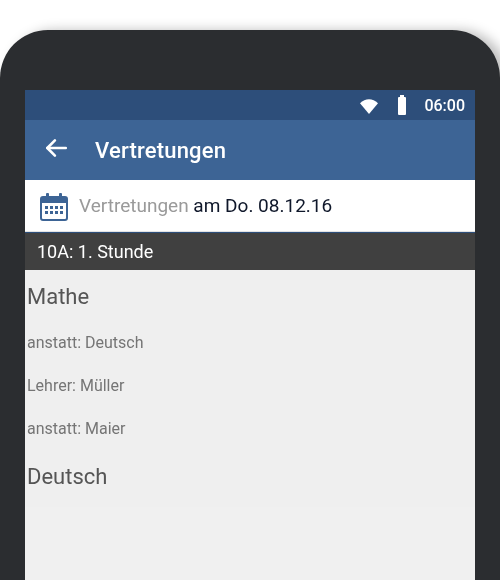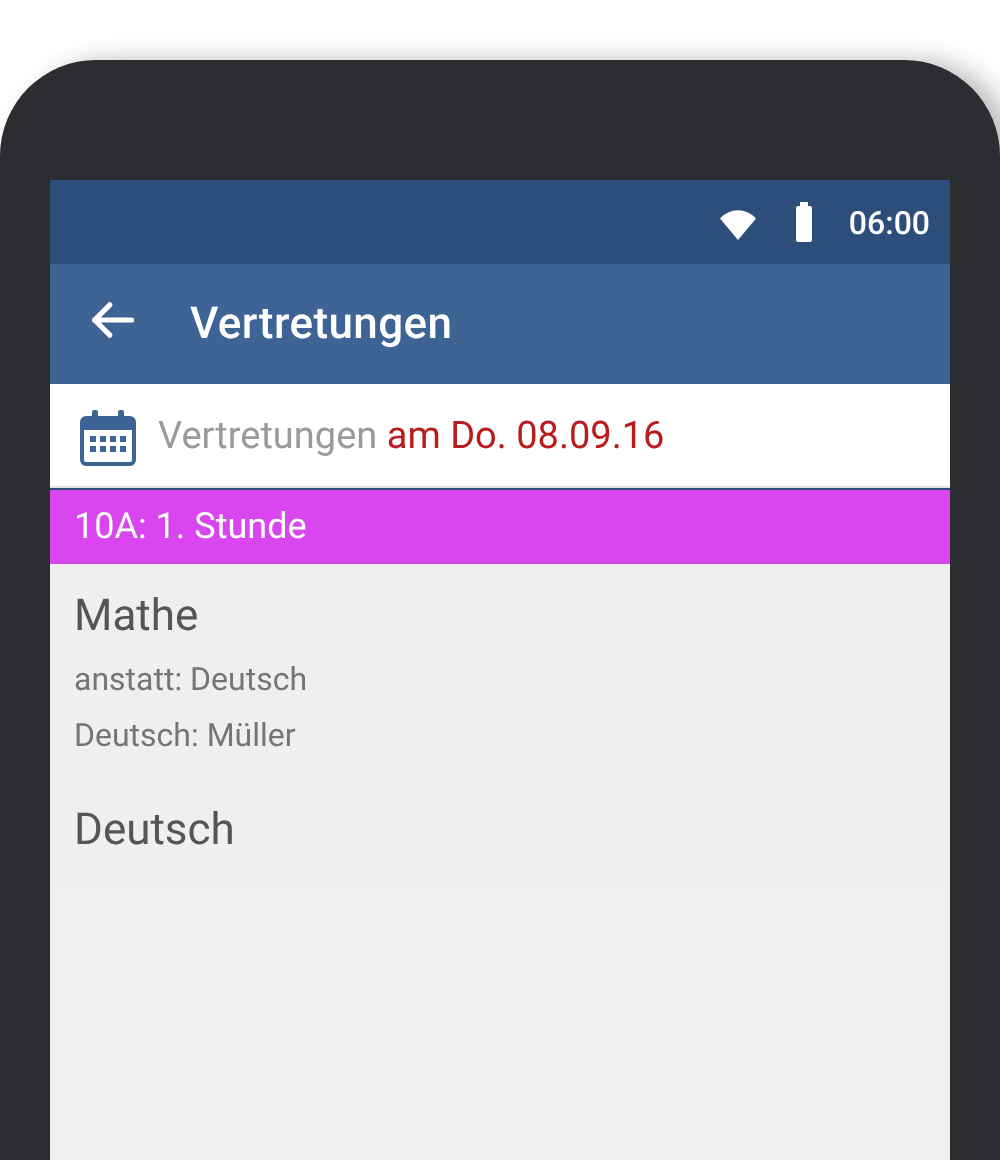--- a/index.html
+++ b/index.html
@@ -22,21 +22,21 @@
     left: 25px;
     right: 25px;
     top: 60px;
     bottom: 0;
     background: #f0f0f0;
     overflow: hidden;
   }
 
   
   .statusbar {
-    height: 42px;
+    height: 30px;
     background: #2d4e7a;
     display: flex;
     align-items: center;
     justify-content: flex-end;
     padding: 0 10px;
     gap: 16px;
     color: #fff;
     font-size: 16px;
     font-weight: 500;
   }
@@ -69,44 +69,44 @@
     gap: 12px;
     border-bottom: 1px solid #e3e3e3;
   }
   .cal-icon { position: relative; width: 28px; height: 28px; }
   .date-strip .label {
     font-size: 19px;
     color: #9a9a9a;
   }
   .date-strip .date-val {
     font-size: 19px;
-    color: #b91c1c;
+    color: #0f172a;
   }
 
   
   .section-head {
-    background: #d946ef;
+    background: #404040;
     color: #fff;
     font-size: 18px;
     padding: 8px 12px;
     border-top: 1px solid #2d4e7a;
   }
   .card {
     background: #efefef;
-    padding: 14px 14px 12px 12px;
+    padding: 14px 14px 12px 2px;
   }
   .subject {
     font-size: 22px;
     color: #555;
     margin-bottom: 6px;
   }
   .row {
     font-size: 16px;
     color: #757575;
-    margin-top: 9px;
+    margin-top: 24px;
   }
   .row .key::after { content: " "; }
   .row .key, .row .val { display:inline; }
 
 </style>
 </head>
 <body>
 
 <div class="stage">
   <div class="phone">
@@ -150,29 +150,30 @@
                 <rect x="16" y="14" width="3" height="3"></rect>
                 <rect x="21" y="14" width="3" height="3"></rect>
               <rect x="6" y="19" width="3" height="3"></rect>
                 <rect x="11" y="19" width="3" height="3"></rect>
                 <rect x="16" y="19" width="3" height="3"></rect>
                 <rect x="21" y="19" width="3" height="3"></rect>
             </g>
           </svg>
         </span>
         <span>
-          <span class="label">Vertretungen</span><span class="date-val"> am </span><span class="date-val">Do. 08.09.16</span>
+          <span class="label">Vertretungen</span><span class="date-val"> am </span><span class="date-val">Do. 08.12.16</span>
         </span>
       </div>
 
       <div class="section-head">10A: 1. Stunde</div>
       <div class="card">
         <div class="subject">Mathe</div>
         <div class="row"><span class="key">anstatt:</span> <span class="val">Deutsch</span></div>
-        <div class="row"><span class="key">Deutsch:</span> <span class="val">Müller</span></div>
+        <div class="row"><span class="key">Lehrer:</span> <span class="val">Müller</span></div>
+        <div class="row"><span class="key">anstatt:</span> <span class="val">Maier</span></div>
       </div>
 
       <div class="card">
         <div class="subject">Deutsch</div>
       </div>
 
     </div>
   </div>
 </div>
 

